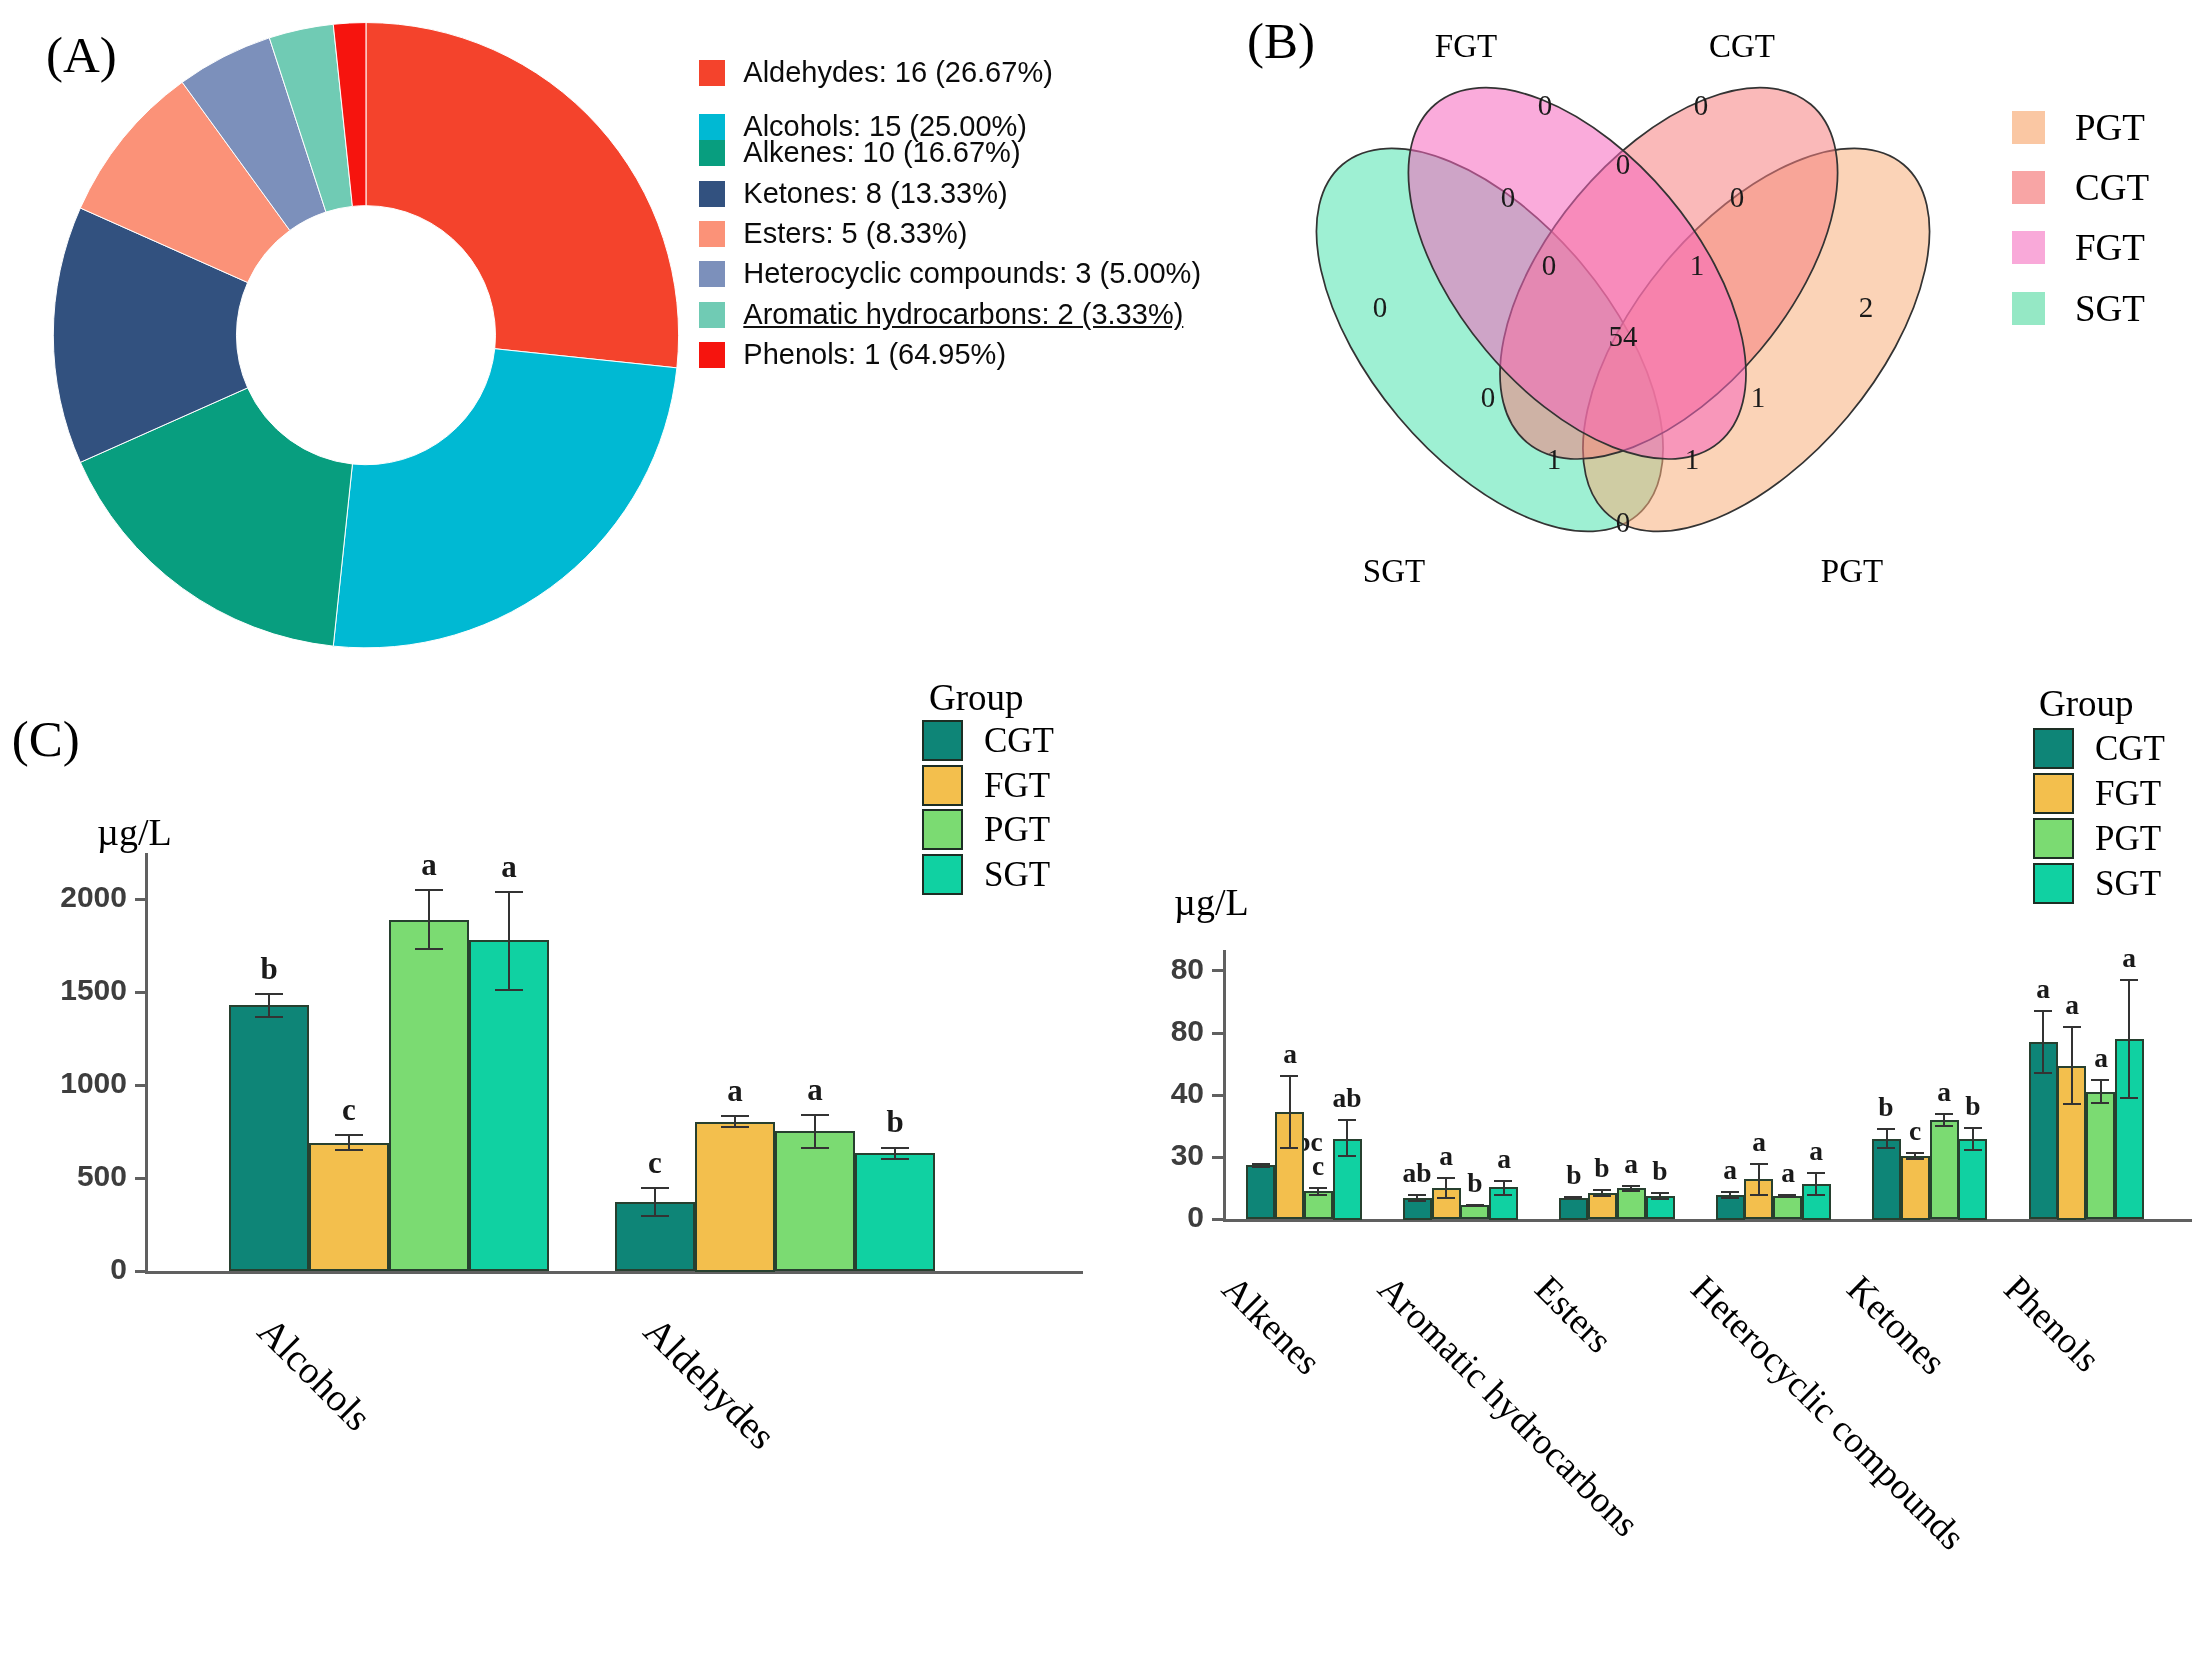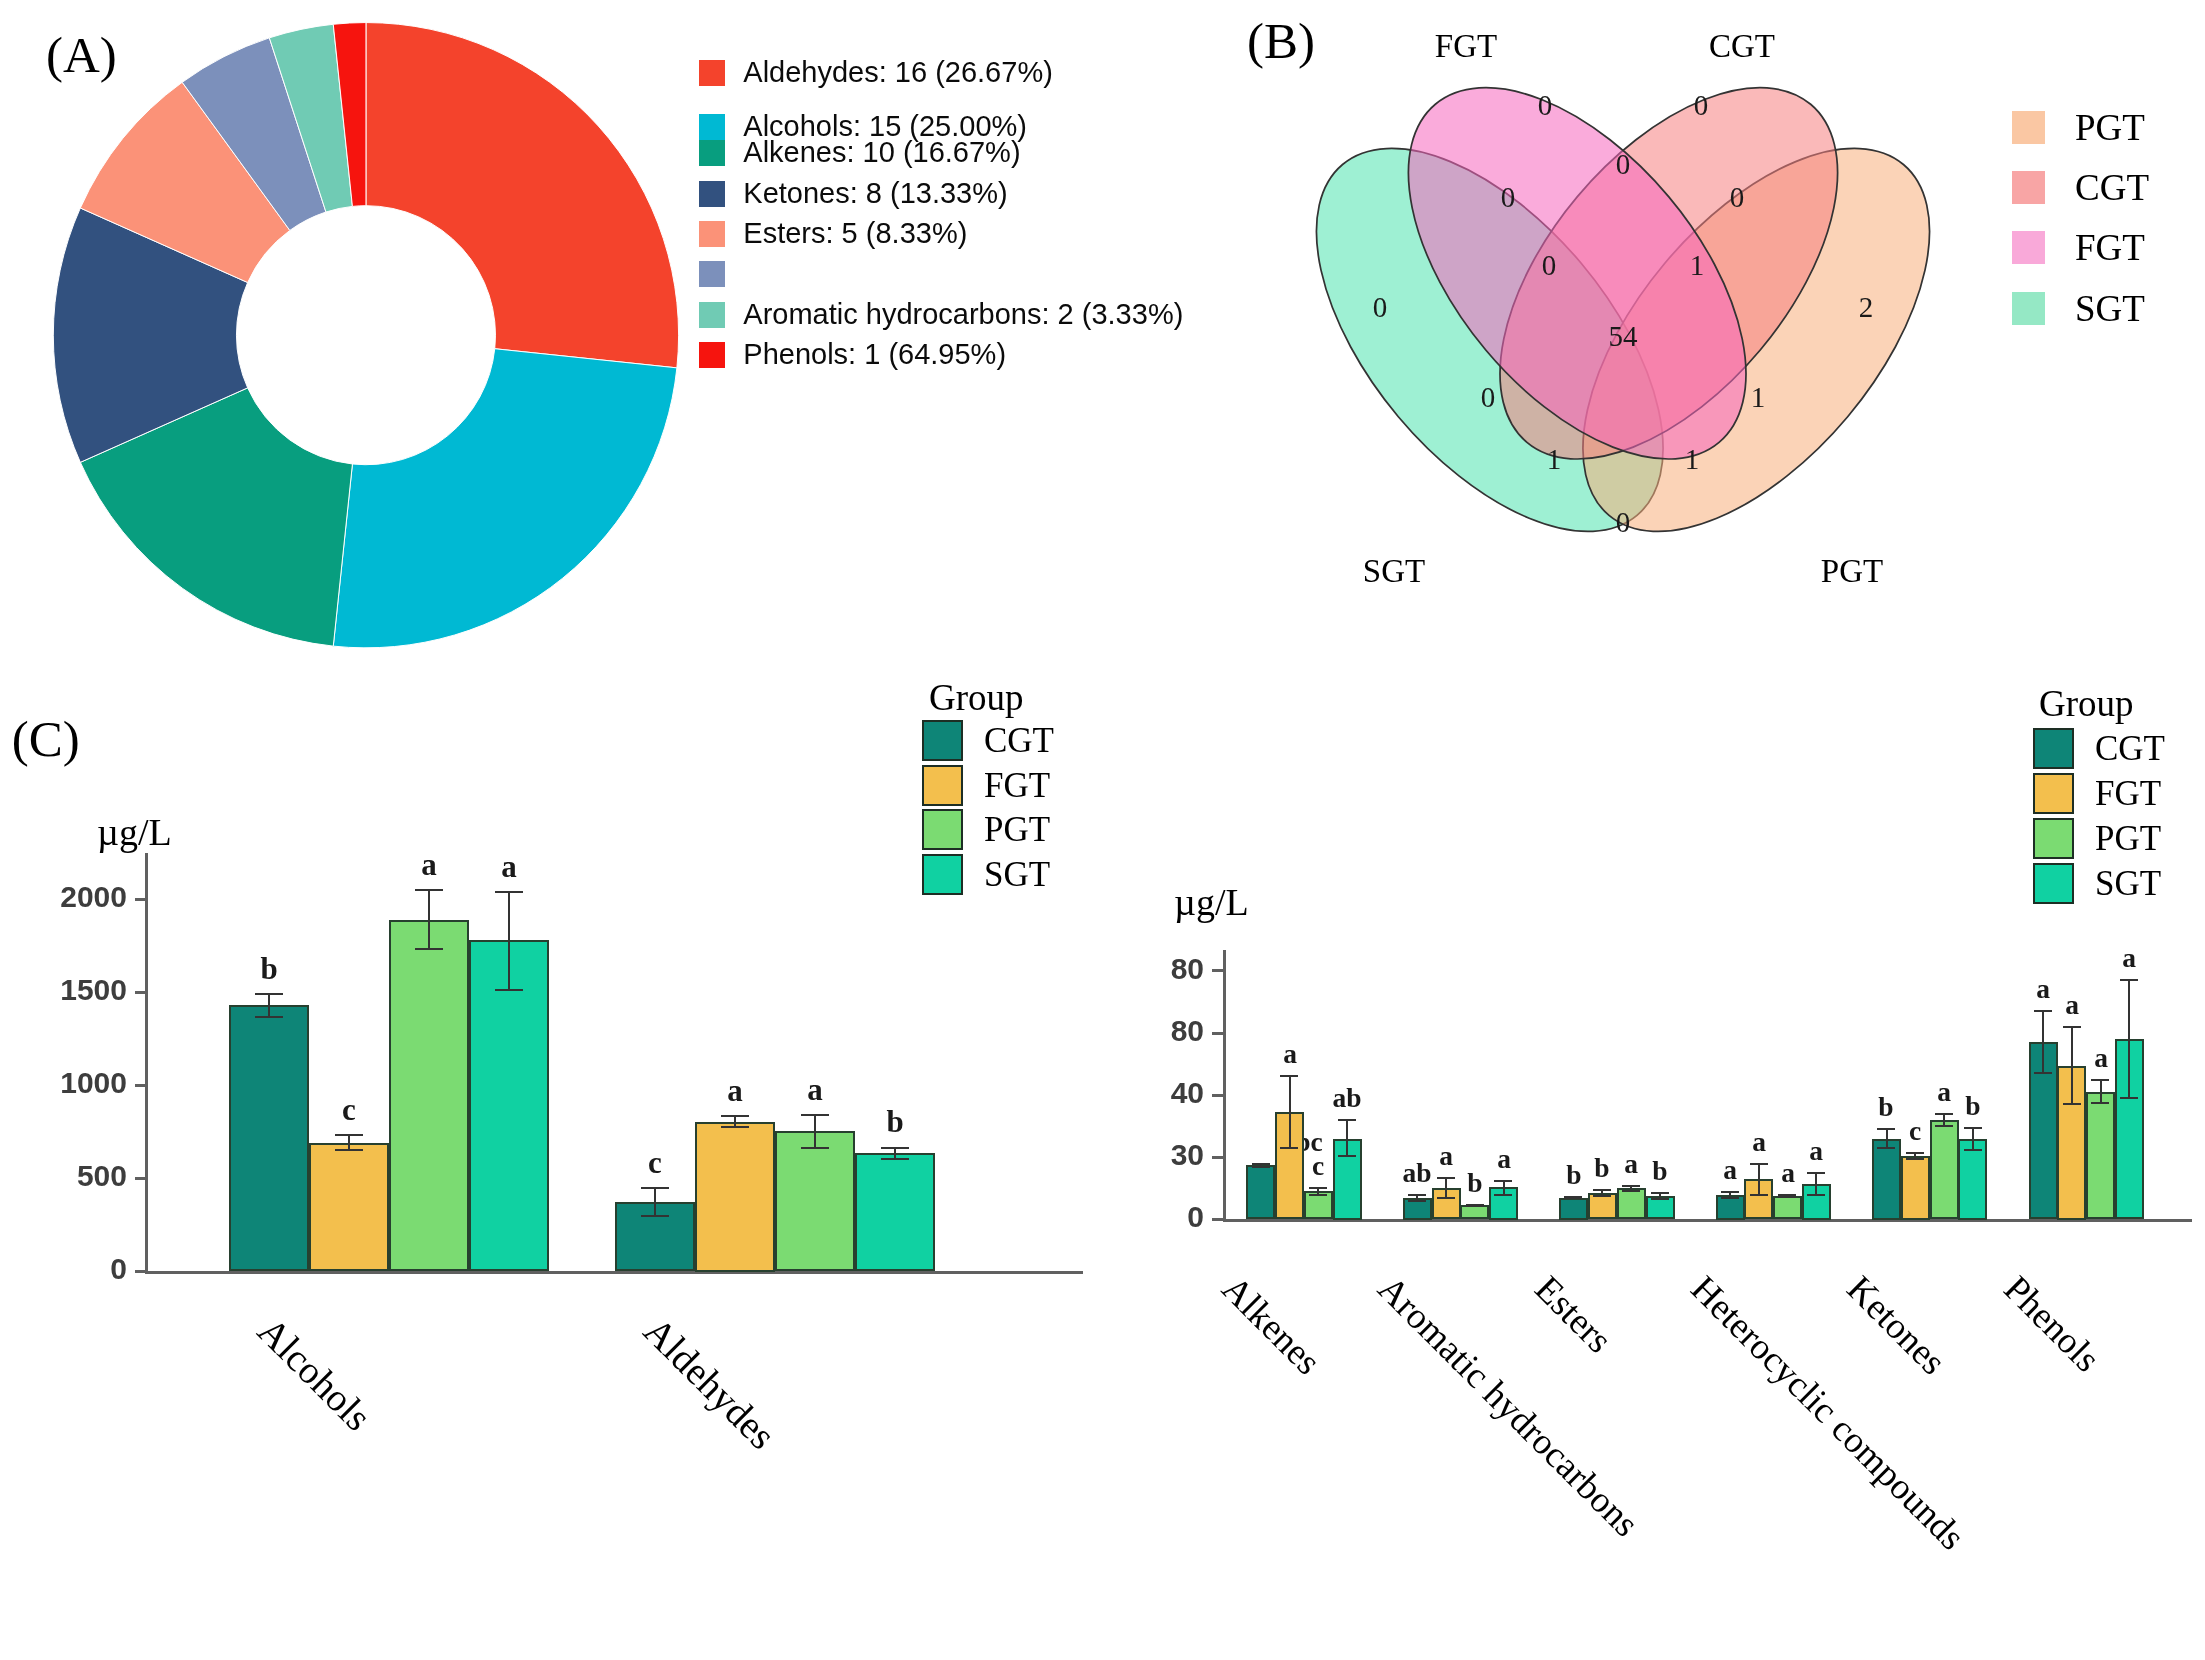--- a/index.html
+++ b/index.html
@@ -66,22 +66,23 @@
       <div class="a-legend-row" style="left: 699px; top: 175px;">
         <span class="a-swatch" style="background: rgb(50, 81, 127);"></span>
         <span class="a-label">Ketones: 8 (13.33%)</span>
       </div>
       <div class="a-legend-row" style="left: 699px; top: 215px;">
         <span class="a-swatch" style="background: rgb(251, 146, 120);"></span>
         <span class="a-label">Esters: 5 (8.33%)</span>
       </div>
       <div class="a-legend-row" style="left: 699px; top: 255px;">
         <span class="a-swatch" style="background: rgb(124, 144, 187);"></span>
-      </div>
-      <div class="a-legend-row" style="left: 699px; top: 296px;">
+        <span class="a-label">Heterocyclic compounds: 3 (5.00%)</span>
+      </div>
+      <div class="a-legend-row" style="left: 699px; top: 296px; text-decoration: underline;">
         <span class="a-swatch" style="background: rgb(112, 203, 180);"></span>
         <span class="a-label">Aromatic hydrocarbons: 2 (3.33%)</span>
       </div>
       <div class="a-legend-row" style="left: 699px; top: 336px;">
         <span class="a-swatch" style="background: rgb(246, 20, 14);"></span>
         <span class="a-label">Phenols: 1 (64.95%)</span>
       </div>
     </div>
 
   <div class="abs panel-letter" style="left:1247px;top:11.8px;">(B)</div>

